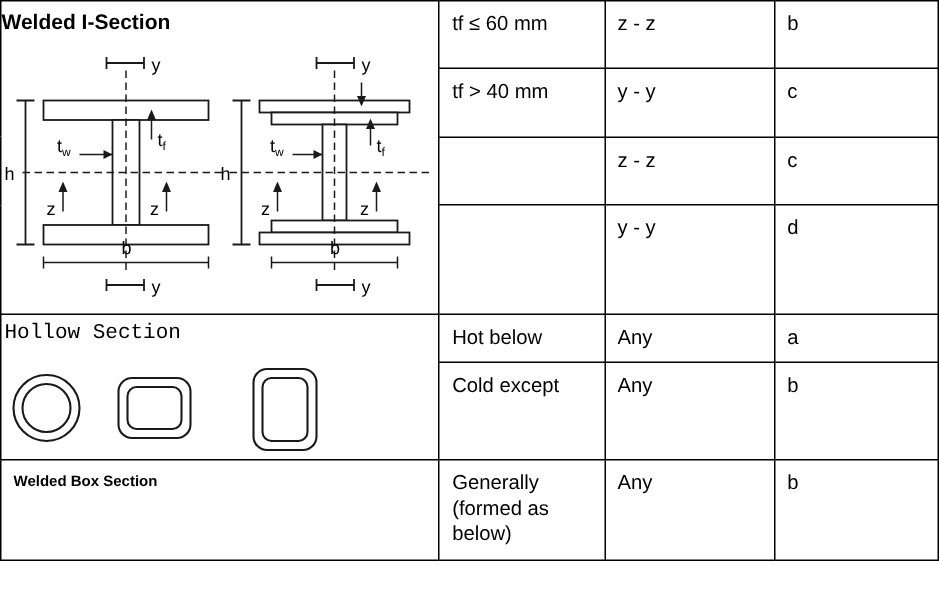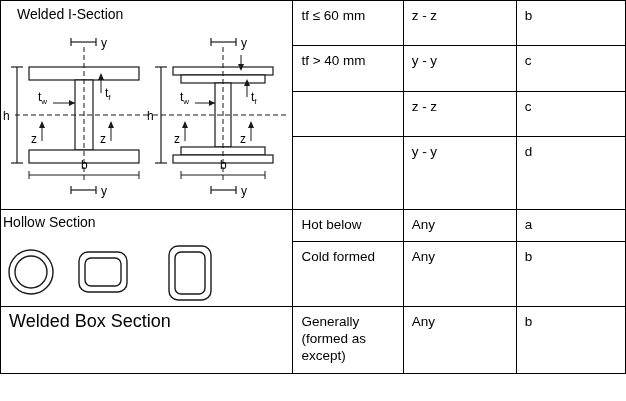--- a/index.html
+++ b/index.html
@@ -31,31 +31,31 @@
   col.c4{width:109px;}
 
   
   .fig-wrap{
     position:relative;
     height:208px;
     width:292px;
     margin:0;
   }
   .fig-title{
-    position:absolute;top:5px;left:16px;font-size:14px;
+    position:absolute;top:5px;left:0;font-size:14px;font-weight:bold;
   }
   .svg-holder{position:absolute;top:22px;left:0;}
 
   
   .hollow-wrap{position:relative;height:96px;width:292px;}
   .hollow-title{position:absolute;top:4px;left:2px;font-size:14px;}
   .hollow-shapes{position:absolute;top:32px;left:0;}
 
   .box-wrap{position:relative;min-height:54px;}
-  .box-title{font-size:18px;}
+  .box-title{font-size:10px;font-weight:bold;}
 </style>
 </head>
 <body>
 
 <div class="sheet">
 
 <table class="main">
   <colgroup>
     <col class="c1">
         <col class="c2">
@@ -195,21 +195,21 @@
     <td>c</td>
   </tr>
 
   <tr>
     <td style="height:60px;"></td>
     <td>y - y</td>
     <td>d</td>
   </tr>
 
   <tr>
-    <td rowspan="2" style="padding:0;">
+    <td rowspan="2" style="padding:0;font-family:Liberation Mono, monospace;">
       <div class="hollow-wrap">
         <div class="hollow-title">Hollow Section</div>
         <div class="hollow-shapes">
           <svg width="292" height="62" viewBox="0 0 292 62" xmlns="http://www.w3.org/2000/svg">
             <g stroke="#1a1a1a" fill="#fff" stroke-width="1.4">
 
               <circle cx="30" cy="30" r="22"></circle>
               <circle cx="30" cy="30" r="16"></circle>
 
               <rect x="78" y="10" width="48" height="40" rx="9" ry="9"></rect>
@@ -221,35 +221,35 @@
           </svg>
         </div>
       </div>
     </td>
     <td>Hot below</td>
     <td>Any</td>
     <td>a</td>
   </tr>
 
   <tr>
-    <td style="height:52px;">Cold formed</td>
+    <td style="height:52px;">Cold except</td>
     <td>Any</td>
     <td>b</td>
   </tr>
 
   <tr>
     <td>
       <div class="box-wrap">
         <div class="box-title">Welded Box Section</div>
       </div>
     </td>
     <td>
       <div>Generally</div>
       <div>(formed as</div>
-      <div>except)</div>
+      <div>below)</div>
     </td>
     <td>Any</td>
     <td>b</td>
   </tr>
 
   </tbody>
 </table>
 
 </div>
 

